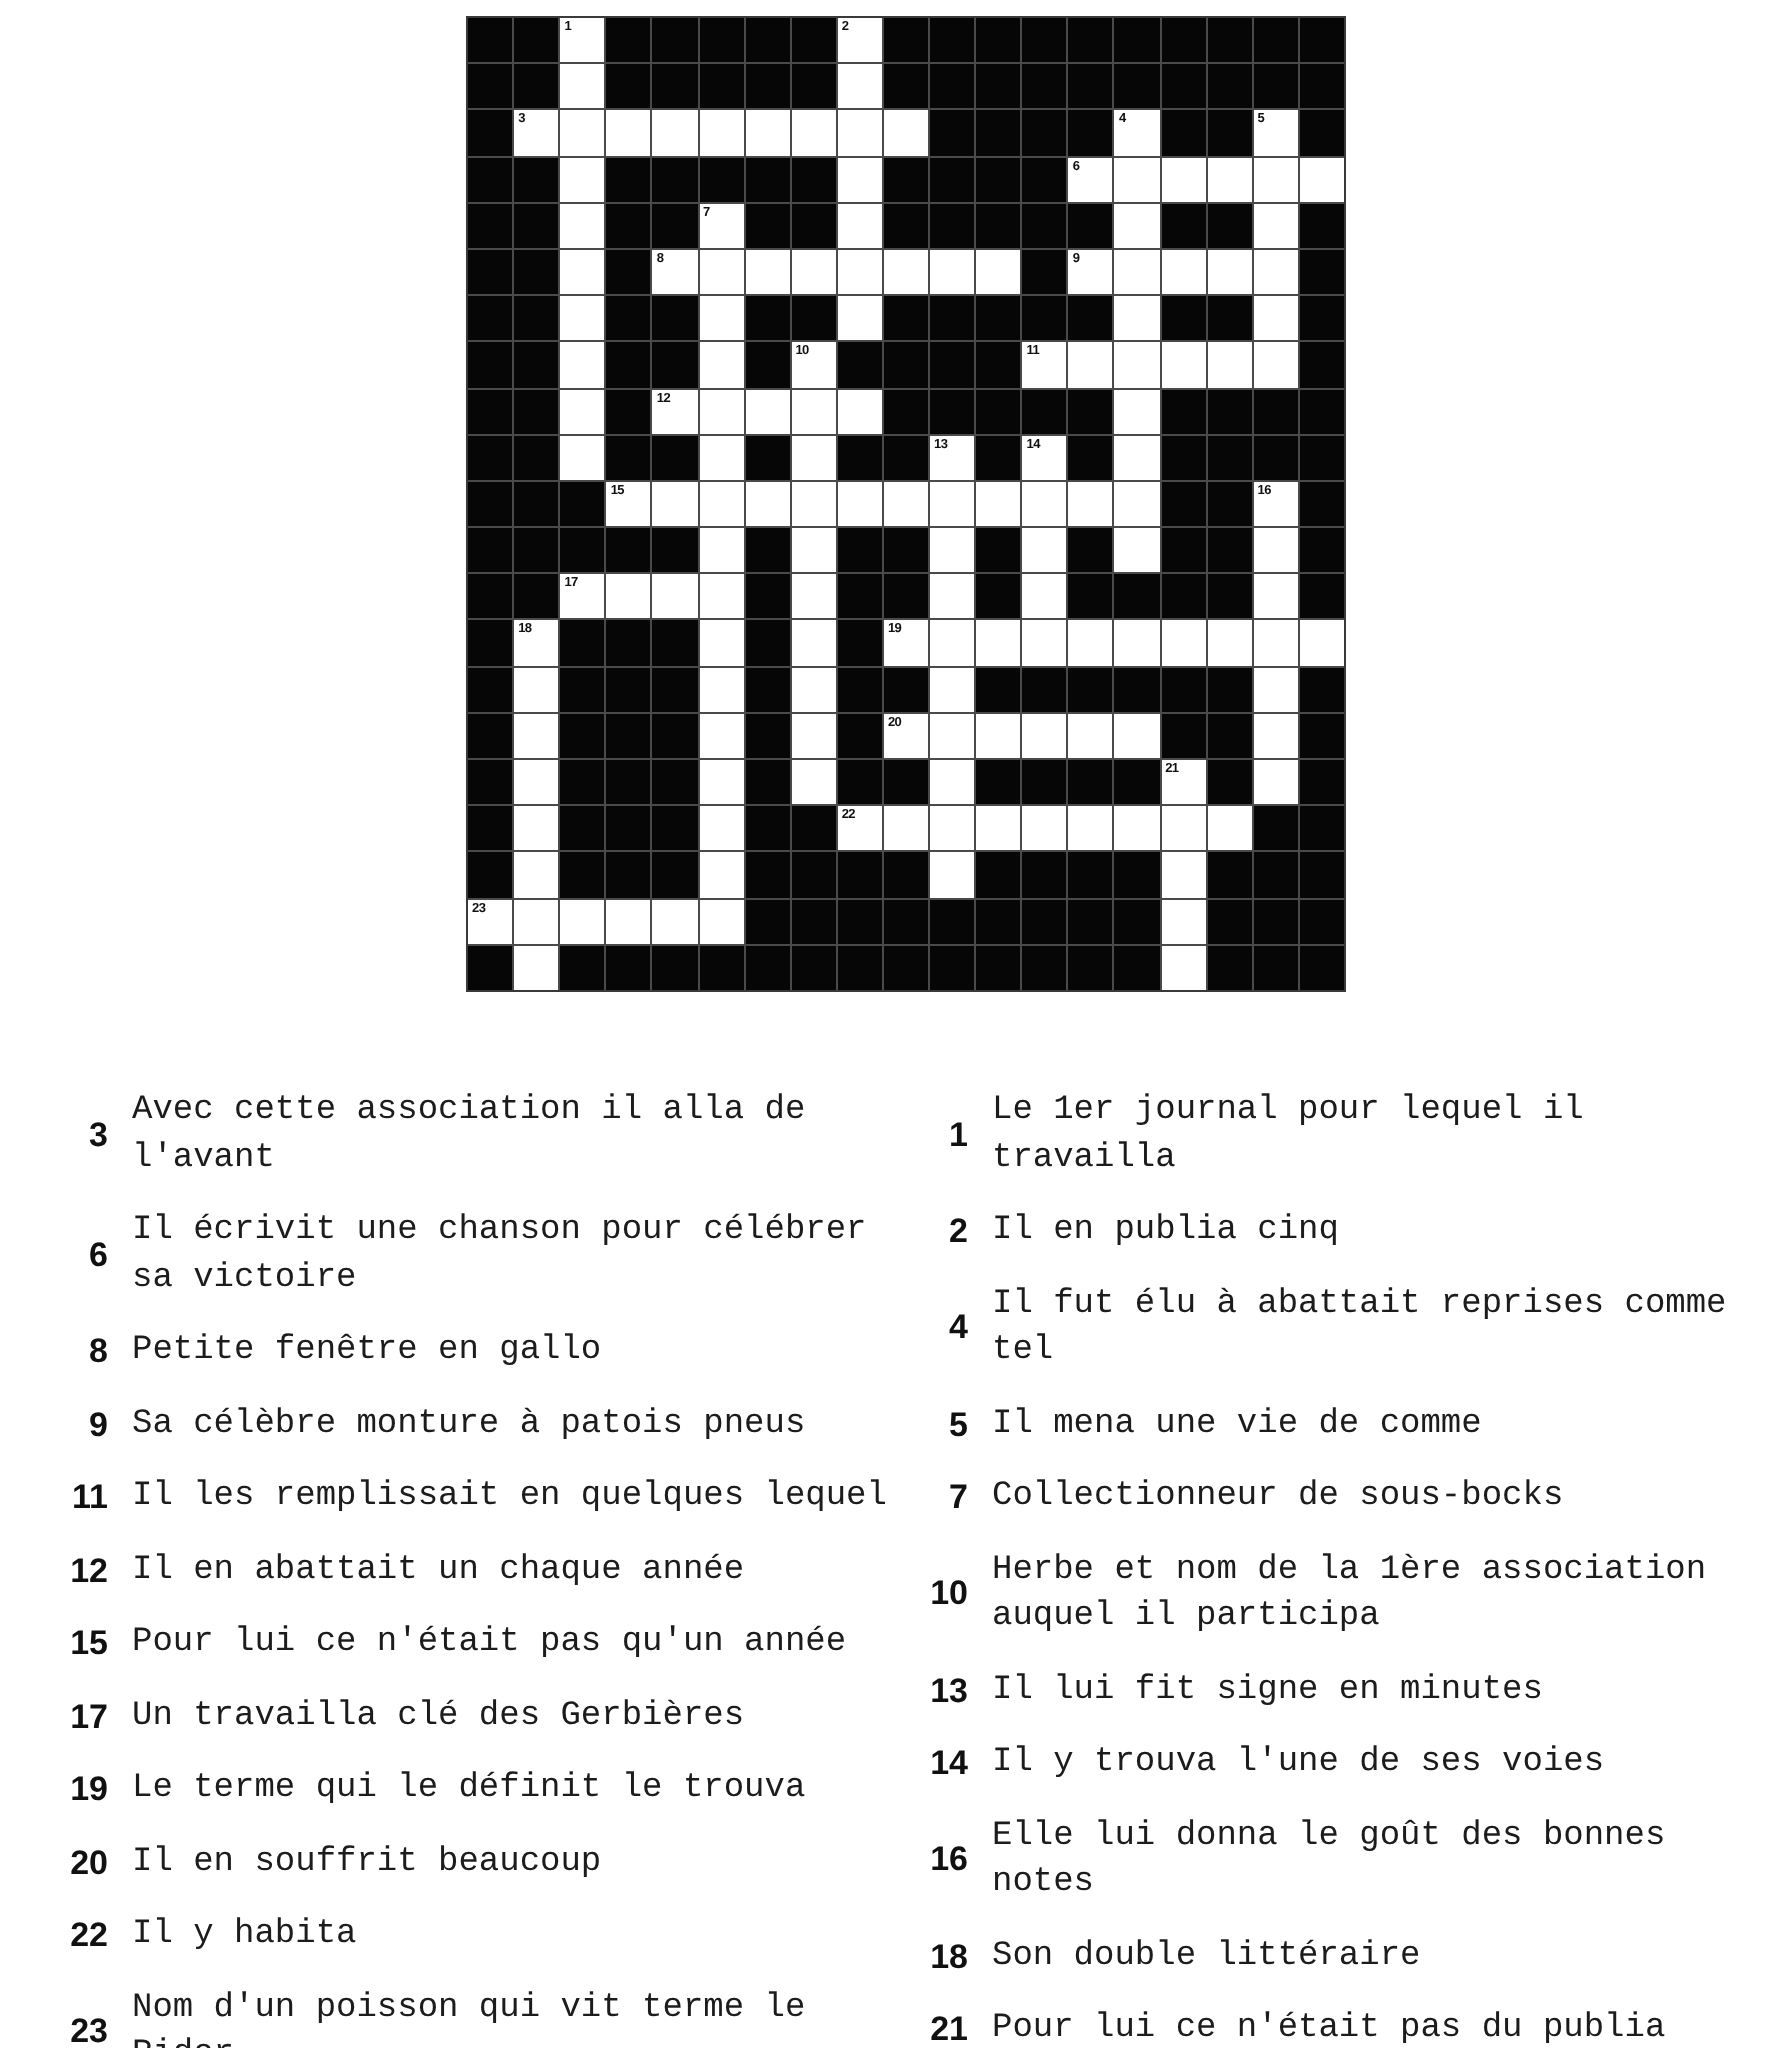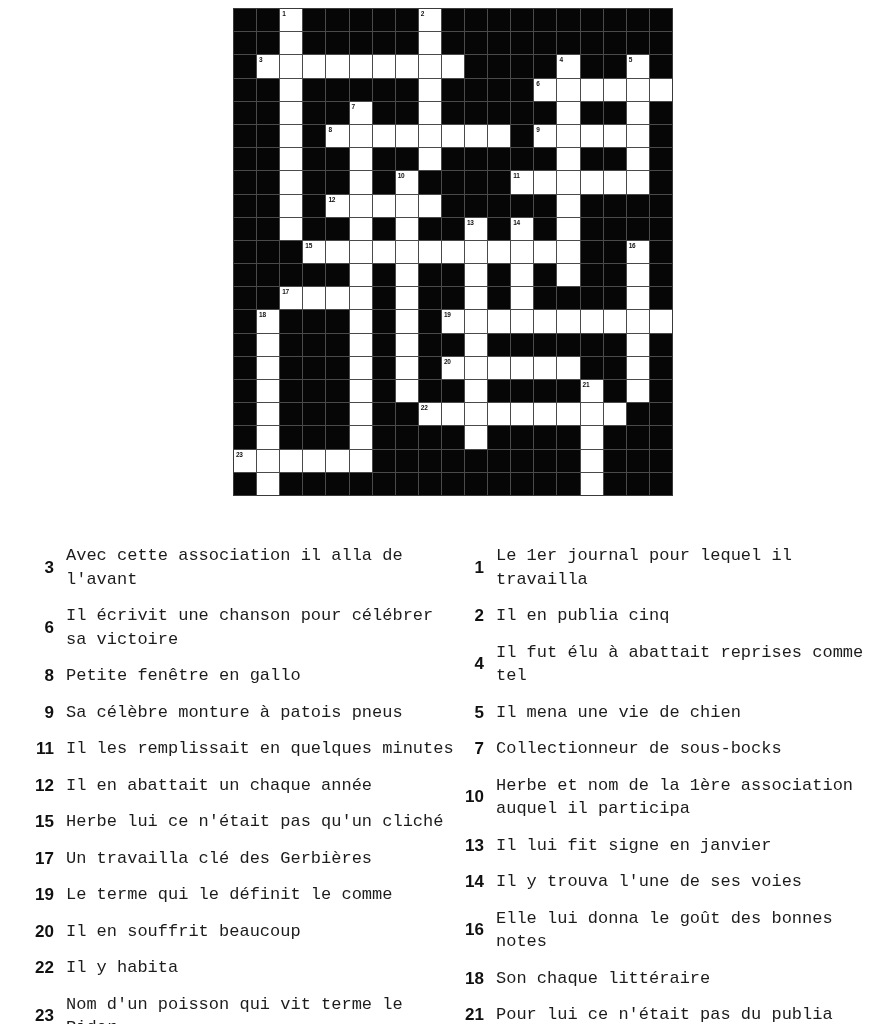--- a/index.html
+++ b/index.html
@@ -515,37 +515,37 @@
       <div class="clue">
         <div class="cnum">8</div>
         <div class="ctext">Petite fenêtre en gallo</div>
       </div>
       <div class="clue">
         <div class="cnum">9</div>
         <div class="ctext">Sa célèbre monture à patois pneus</div>
       </div>
       <div class="clue">
         <div class="cnum">11</div>
-        <div class="ctext">Il les remplissait en quelques minutes</div>
+        <div class="ctext">Il les remplissait en quelques lequel</div>
       </div>
       <div class="clue">
         <div class="cnum">12</div>
         <div class="ctext">Il en abattait un chaque année</div>
       </div>
       <div class="clue">
         <div class="cnum">15</div>
-        <div class="ctext">Herbe lui ce n'était pas qu'un cliché</div>
+        <div class="ctext">Pour lui ce n'était pas qu'un année</div>
       </div>
       <div class="clue">
         <div class="cnum">17</div>
         <div class="ctext">Un travailla clé des Gerbières</div>
       </div>
       <div class="clue">
         <div class="cnum">19</div>
-        <div class="ctext">Le terme qui le définit le comme</div>
+        <div class="ctext">Le terme qui le définit le trouva</div>
       </div>
       <div class="clue">
         <div class="cnum">20</div>
         <div class="ctext">Il en souffrit beaucoup</div>
       </div>
       <div class="clue">
         <div class="cnum">22</div>
         <div class="ctext">Il y habita</div>
       </div>
       <div class="clue">
@@ -564,44 +564,44 @@
       <div class="clue">
         <div class="cnum">2</div>
         <div class="ctext">Il en publia cinq</div>
       </div>
       <div class="clue">
         <div class="cnum">4</div>
         <div class="ctext">Il fut élu à abattait reprises comme tel</div>
       </div>
       <div class="clue">
         <div class="cnum">5</div>
-        <div class="ctext">Il mena une vie de chien</div>
+        <div class="ctext">Il mena une vie de comme</div>
       </div>
       <div class="clue">
         <div class="cnum">7</div>
         <div class="ctext">Collectionneur de sous-bocks</div>
       </div>
       <div class="clue">
         <div class="cnum">10</div>
         <div class="ctext">Herbe et nom de la 1ère association auquel il participa</div>
       </div>
       <div class="clue">
         <div class="cnum">13</div>
-        <div class="ctext">Il lui fit signe en janvier</div>
+        <div class="ctext">Il lui fit signe en minutes</div>
       </div>
       <div class="clue">
         <div class="cnum">14</div>
         <div class="ctext">Il y trouva l'une de ses voies</div>
       </div>
       <div class="clue">
         <div class="cnum">16</div>
         <div class="ctext">Elle lui donna le goût des bonnes notes</div>
       </div>
       <div class="clue">
         <div class="cnum">18</div>
-        <div class="ctext">Son chaque littéraire</div>
+        <div class="ctext">Son double littéraire</div>
       </div>
       <div class="clue">
         <div class="cnum">21</div>
         <div class="ctext">Pour lui ce n'était pas du publia</div>
       </div>
     </div>
 </div>
 
 </body></html>

